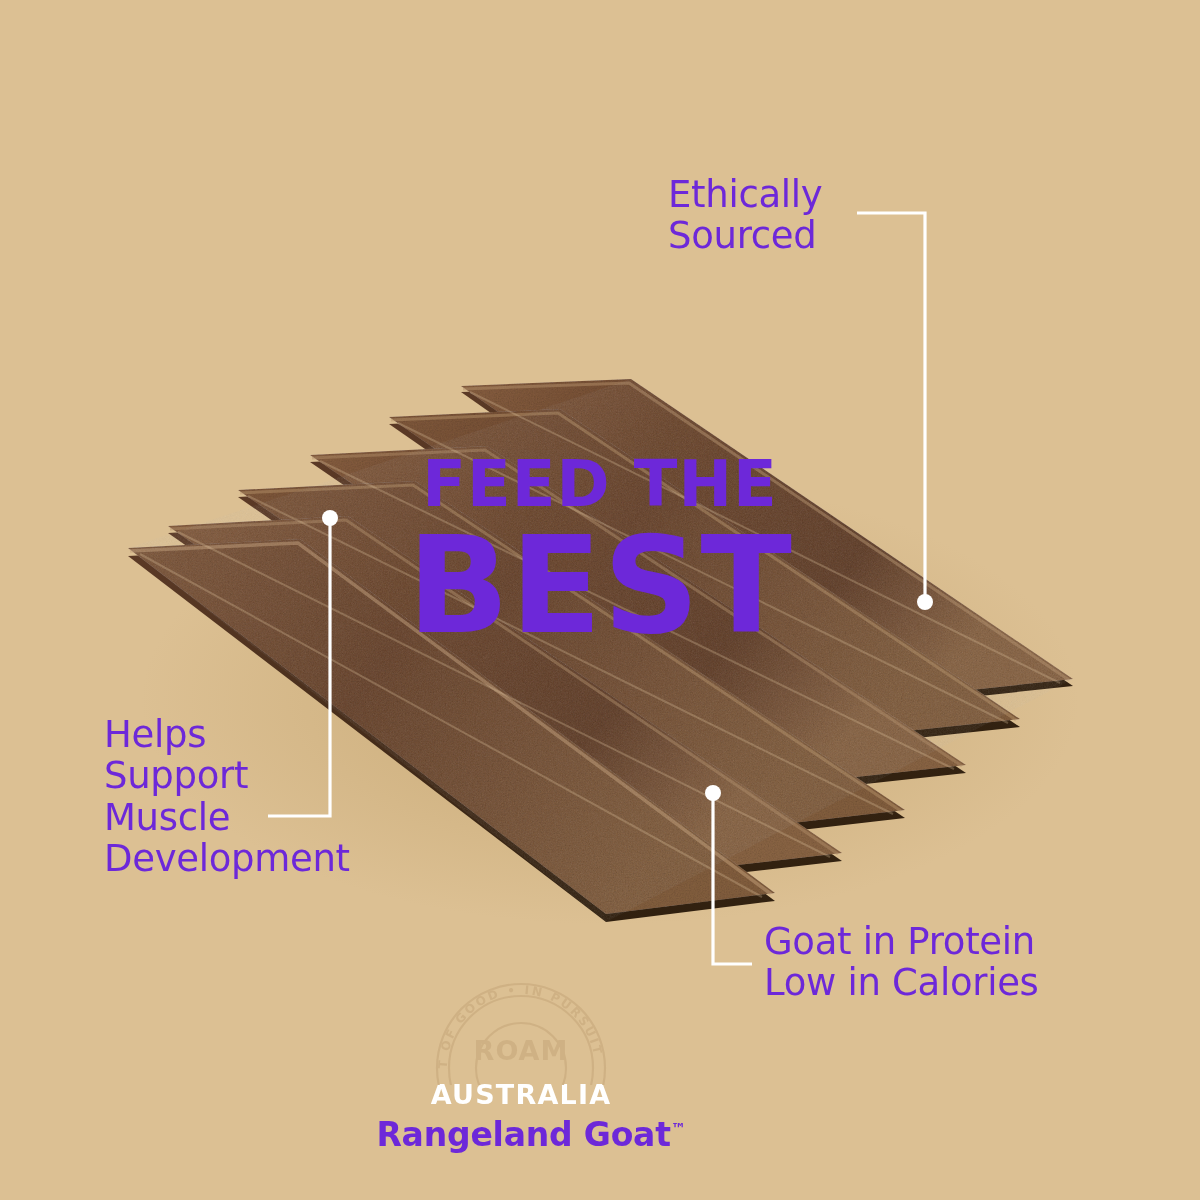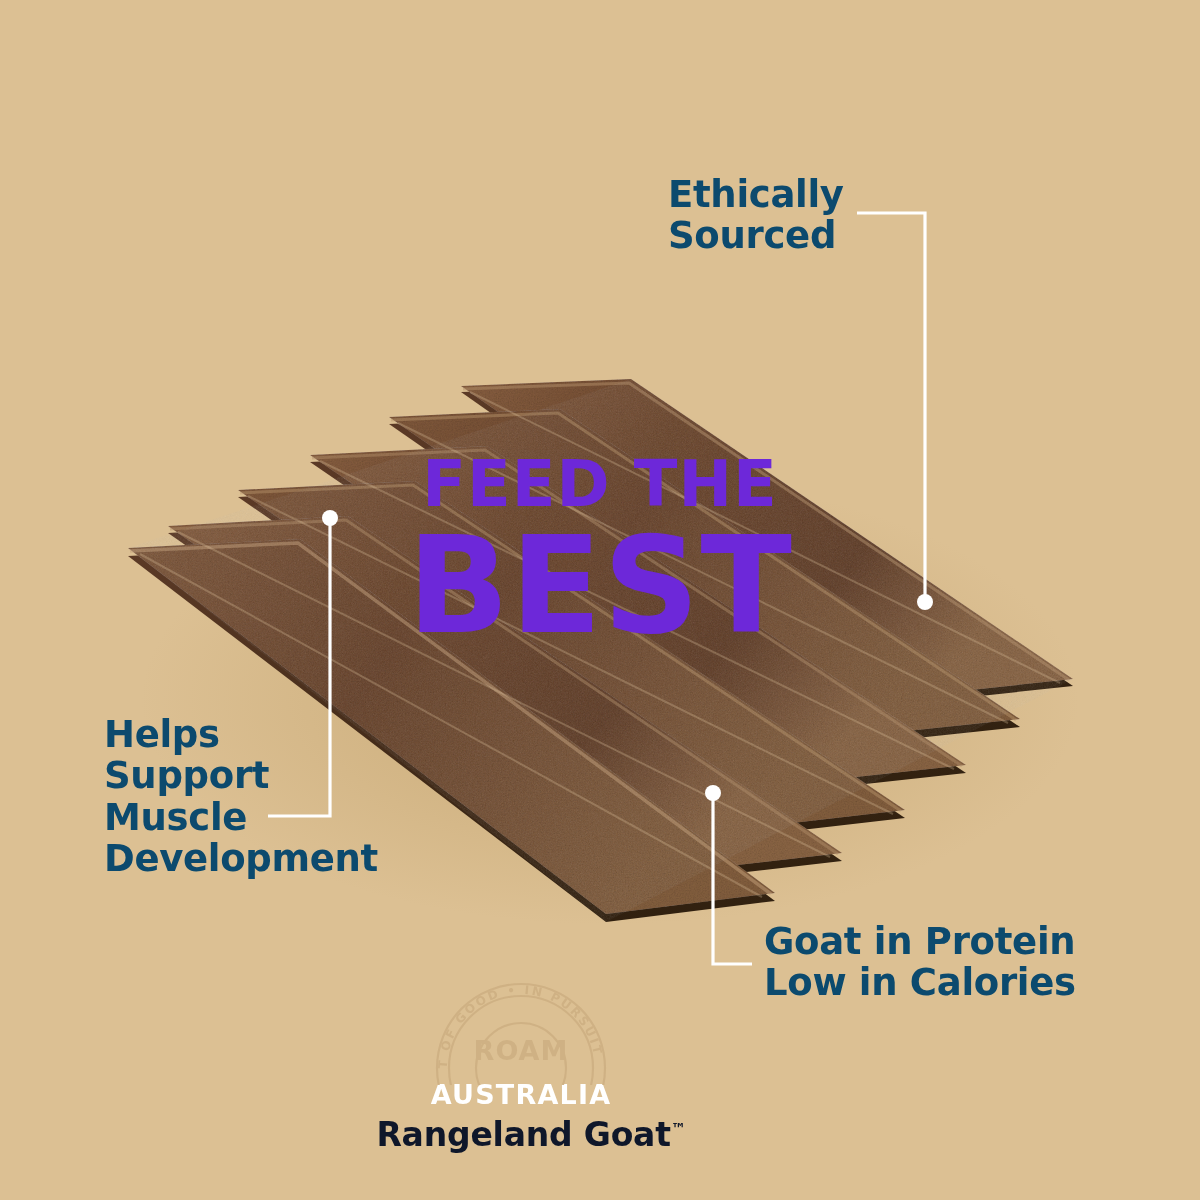--- a/index.html
+++ b/index.html
@@ -35,23 +35,23 @@
     left: 0;
     top: 0;
     width: 1200px;
     height: 1200px;
     pointer-events: none;
   }
 
   
   .callout-text {
     position: absolute;
-    color: #0c4a6e;
-    font-family: "DejaVu Sans", sans-serif;
-    font-weight: bold;
+    color: #6d28d9;
+    font-family: "DejaVu Sans", sans-serif;
+    font-weight: normal;
     font-size: 37px;
     line-height: 1.12;
     letter-spacing: -0.3px;
     white-space: pre-line;
   }
   #txt-ethically {
     left: 668px;
     top: 174px;
     text-align: left;
   }
@@ -110,21 +110,21 @@
   #brand-country {
     margin-top: -6px;
     color: #ffffff;
     font-family: "DejaVu Sans", sans-serif;
     font-weight: bold;
     font-size: 27px;
     letter-spacing: 1.2px;
   }
   #brand-name {
     margin-top: 5px;
-    color: #0f172a;
+    color: #6d28d9;
     font-family: "DejaVu Sans", sans-serif;
     font-weight: bold;
     font-size: 33px;
     letter-spacing: -0.2px;
     padding-left: 20px;
   }
   #brand-name sup {
     font-size: 15px;
     vertical-align: super;
   }

